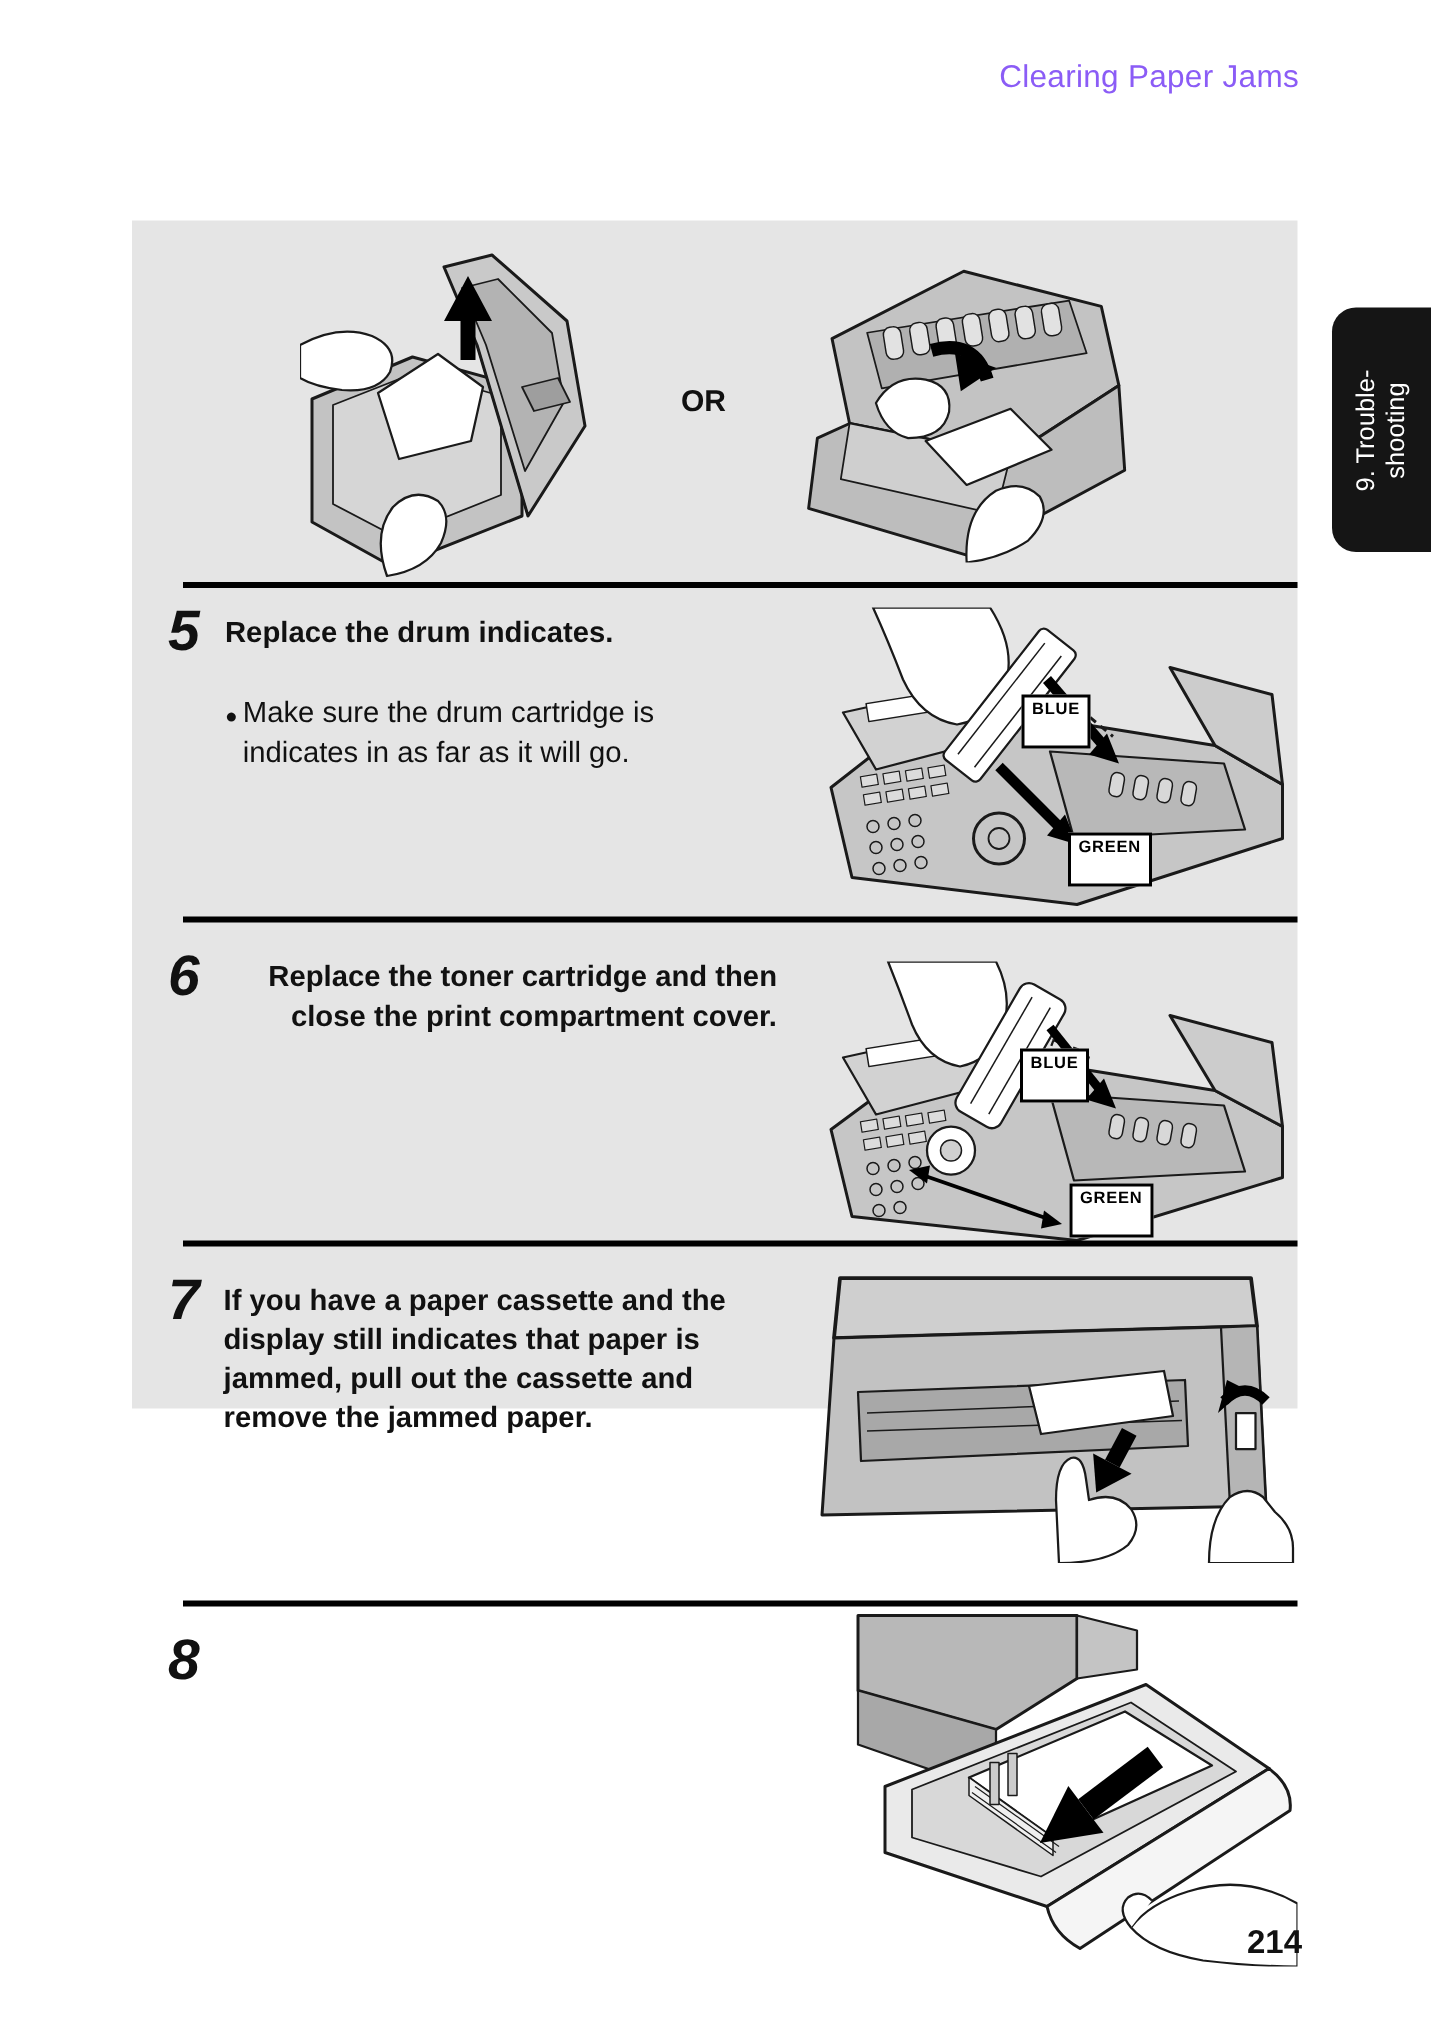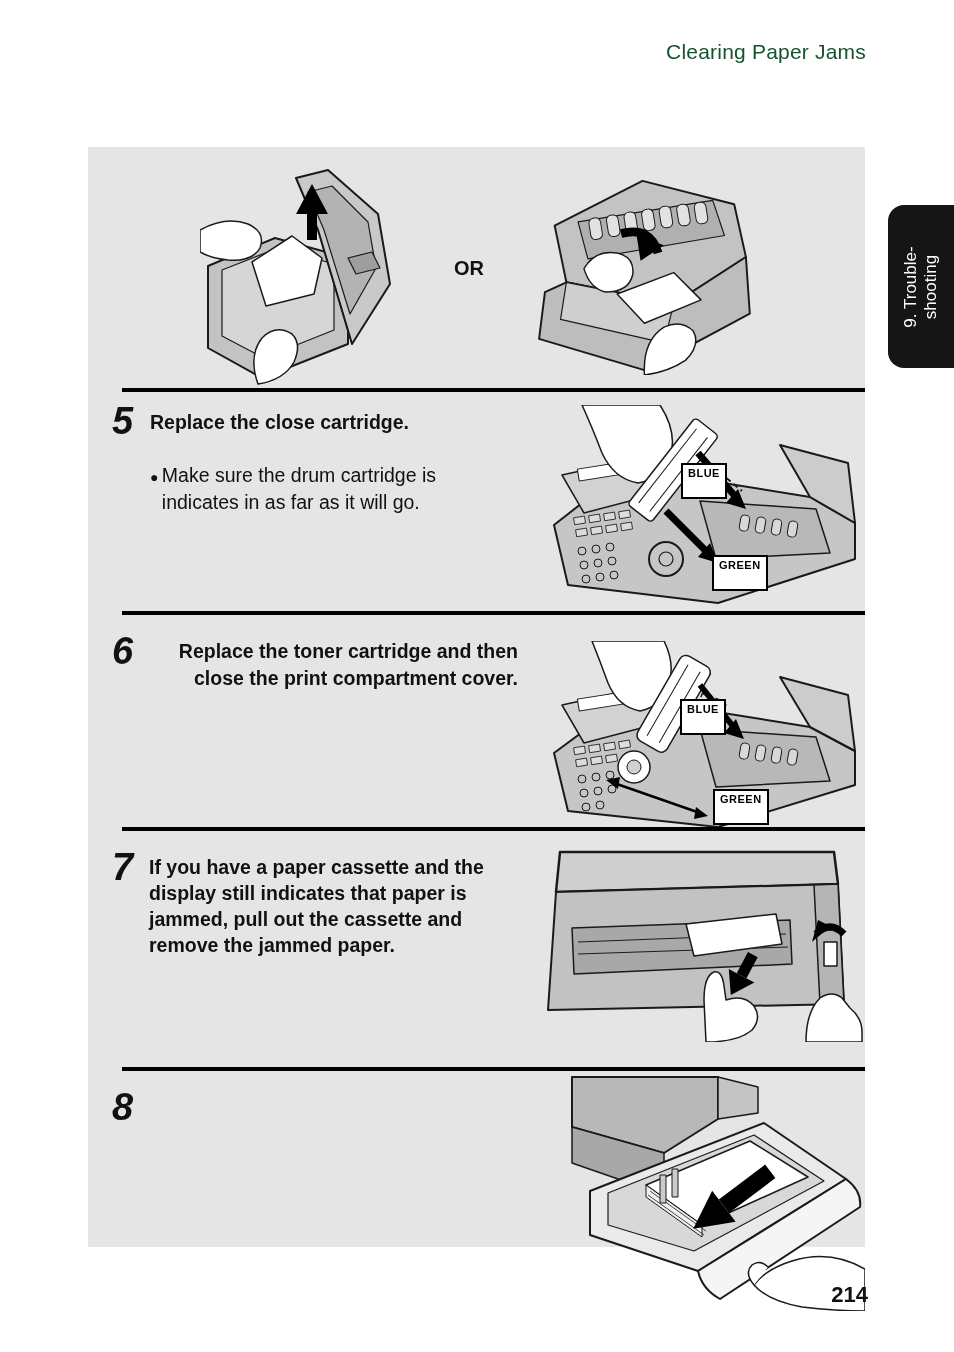--- a/index.html
+++ b/index.html
@@ -8,36 +8,36 @@
     background:#ffffff;
     font-family:"Liberation Sans", sans-serif;
     color:#111;
     position:relative;
     overflow:hidden;
   }
   .page { position:absolute; inset:0; background:#fff; }
 
   .header-title {
     position:absolute; top:40px; right:88px;
-    font-size:21px; letter-spacing:0.2px; color:#14532d;
+    font-size:21px; letter-spacing:0.2px; color:#8b5cf6;
   }
 
   .side-tab {
     position:absolute; left:888px; top:205px; width:66px; height:163px;
     background:#151515; border-radius:16px 0 0 16px;
   }
   .side-tab .tab-text {
     position:absolute; top:50%; left:50%;
     transform:translate(-50%,-50%) rotate(-90deg);
     color:#fff; font-size:17px; line-height:20px; text-align:center;
     white-space:nowrap;
   }
 
   .content {
-    position:absolute; left:88px; top:147px; width:777px; height:1100px;
+    position:absolute; left:88px; top:147px; width:777px; height:792px;
     background:#e5e5e5;
   }
 
   .divider {
     position:absolute; left:34px; width:743px; height:4px; background:#000;
   }
   .d1 { top:241px; } .d2 { top:464px; } .d3 { top:680px; } .d4 { top:920px; }
 
   .or-label {
     position:absolute; left:366px; top:110px;
@@ -151,21 +151,21 @@
           <path d="M120,205 Q118,170 140,156 Q158,148 170,160 Q178,174 162,190 Q144,202 120,205 Z" fill="#ffffff"></path>
         </g>
         <path d="M96,60 q30,-8 38,20" fill="none" stroke="#000" stroke-width="9"></path>
         <polygon points="140,72 116,88 112,62" fill="#000"></polygon>
       </svg>
     </div>
 
     <div class="divider d1"></div>
 
     <div class="step-number n5">5</div>
-    <div class="step-heading h5">Replace the close cartridge.</div>
+    <div class="step-heading h5">Replace the drum indicates.</div>
     <div class="bullet-item b5">
       <span class="bullet-dot">●</span>
       <span>Make sure the drum cartridge is indicates in as far as it will go.</span>
     </div>
 
     <div class="illo illo5">
       <svg viewBox="0 0 317 204">
         <g stroke="#1a1a1a" stroke-linejoin="round">
           <polygon points="6,120 52,84 150,74 262,92 307,118 307,154 170,198 20,180" fill="#c6c6c6" stroke-width="2"></polygon>
           <polygon points="232,40 300,58 307,118 262,92" fill="#cccccc" stroke-width="2"></polygon>

